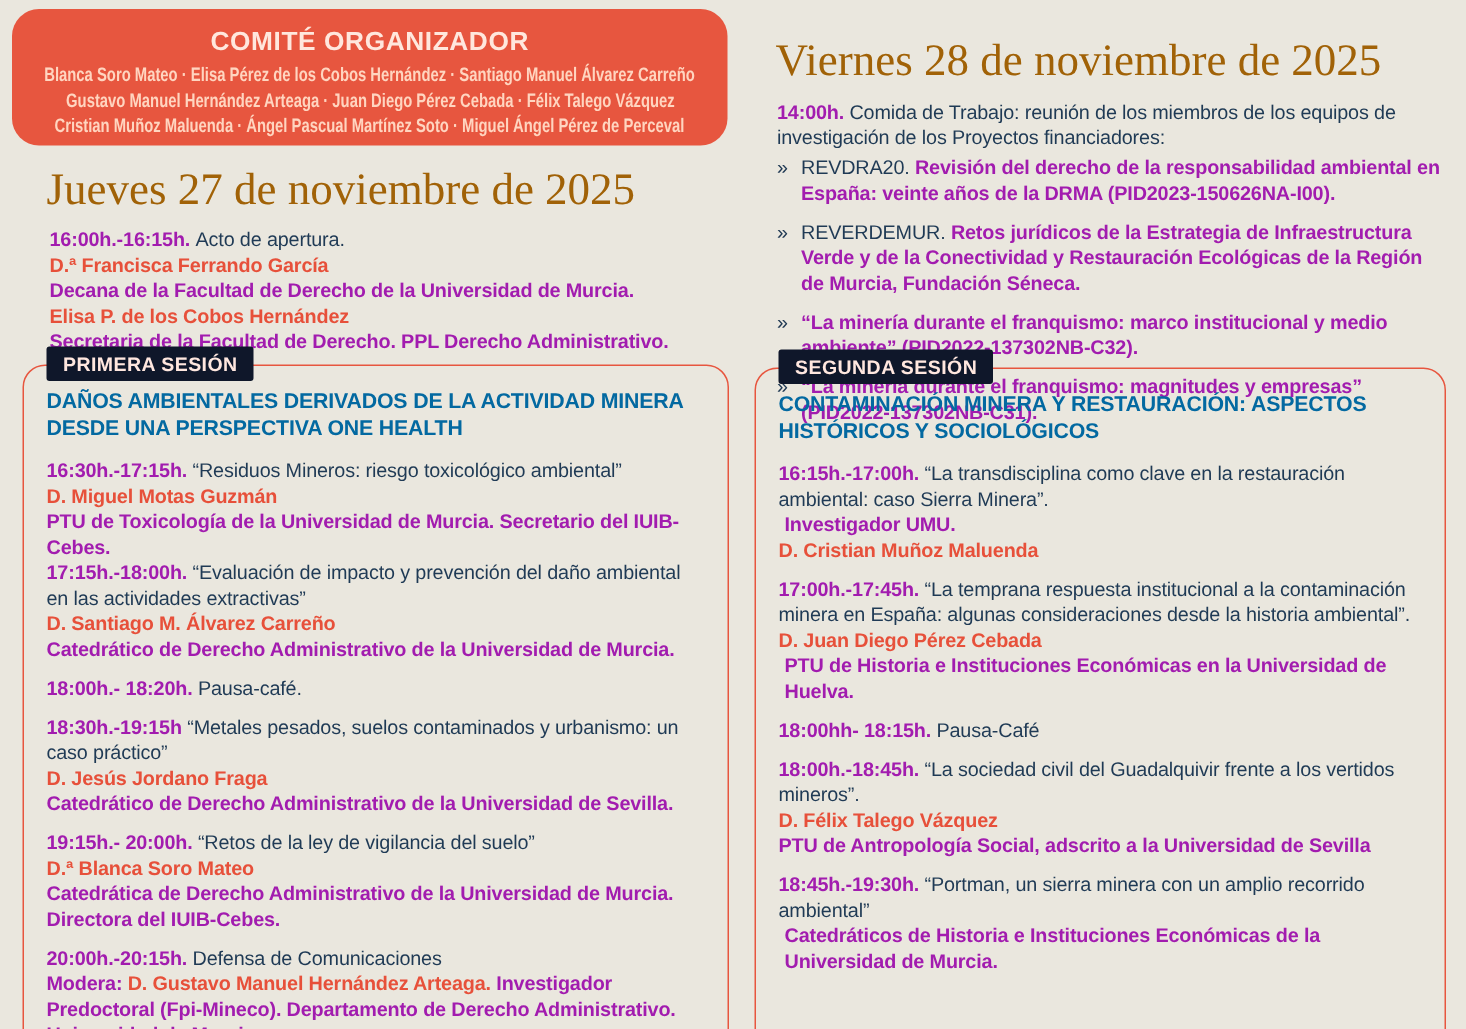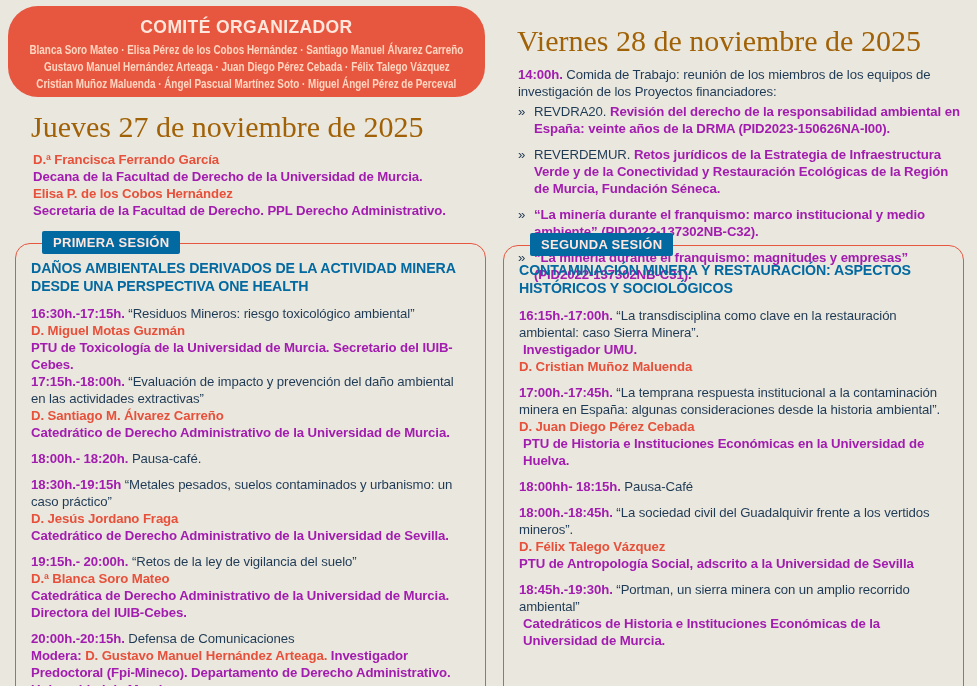--- a/index.html
+++ b/index.html
@@ -8,21 +8,21 @@
     background:#eae7de;
     font-family:"Liberation Sans","DejaVu Sans",sans-serif;
     color:#213a54;
     -webkit-font-smoothing:antialiased;
   }
   .abs{position:absolute;}
 
   
   .committee-box{
     left:8px;top:6px;width:477px;height:91px;
-    background:#e7563f;border-radius:30px;
+    background:#e7563f;border-radius:18px;
     display:flex;flex-direction:column;align-items:center;justify-content:flex-start;
     padding-top:11px;box-sizing:border-box;
   }
   .committee-title{
     color:#ffe7dd;font-weight:bold;font-size:17.5px;letter-spacing:.4px;
     margin-bottom:3px;white-space:nowrap;
   }
   .committee-line{
     color:#ffd5c0;font-weight:bold;font-size:13px;line-height:17px;
     white-space:nowrap;transform:scaleX(.76);transform-origin:center;
@@ -45,22 +45,22 @@
   .opening-block div{margin:0;}
 
   
   .session-box{
     border:1.5px solid #e7563f;border-radius:15px;
     box-sizing:border-box;
   }
   #box-thu{left:15px;top:243px;width:471px;height:500px;}
   #box-fri{left:503px;top:245px;width:461px;height:500px;}
   .session-badge{
-    position:absolute;top:-13px;left:26px;
-    background:#0369a1;color:#ffe7df;
+    position:absolute;top:-13px;left:15px;
+    background:#0f172a;color:#ffe7df;
     font-size:13px;font-weight:bold;letter-spacing:.3px;
     padding:4px 11px 4px;border-radius:2px;white-space:nowrap;
   }
   .session-content{padding:15px 15px 0 15px;}
   .sess-title{
     font-size:14.2px;font-weight:bold;color:#0369a1;
     line-height:18px;margin:0 0 10px 0;letter-spacing:-0.1px;
   }
   .sched-item{margin-top:9px;}
   .sched-item.no-gap{margin-top:0;}
@@ -81,20 +81,23 @@
 <div class="abs committee-box">
   <div class="committee-title">COMITÉ ORGANIZADOR</div>
   <div class="committee-line">Blanca Soro Mateo · Elisa Pérez de los Cobos Hernández · Santiago Manuel Álvarez Carreño</div>
   <div class="committee-line">Gustavo Manuel Hernández Arteaga · Juan Diego Pérez Cebada · Félix Talego Vázquez</div>
   <div class="committee-line">Cristian Muñoz Maluenda · Ángel Pascual Martínez Soto · Miguel Ángel Pérez de Perceval</div>
 </div>
 
 <div id="thu-heading" class="abs day-heading">Jueves 27 de noviembre de 2025</div>
 
 <div class="abs opening-block body-text">
+  <div class="sched-line">
+    <span class="c-plain">16:00h.-16:15h. </span><span class="c-bold">Acto de apertura.</span>
+  </div>
   <div class="sched-line"><span class="c-name">D.ª Francisca Ferrando García</span></div>
   <div class="sched-line"><span class="c-plain">Decana de la Facultad de Derecho de la Universidad de Murcia.</span></div>
   <div class="sched-line"><span class="c-name">Elisa P. de los Cobos Hernández</span></div>
   <div class="sched-line"><span class="c-plain">Secretaria de la Facultad de Derecho. PPL Derecho Administrativo.</span></div>
 </div>
 
 <div id="box-thu" class="abs session-box">
   <div class="session-badge">PRIMERA SESIÓN</div>
   <div class="session-content body-text">
     <div class="sess-title">DAÑOS AMBIENTALES DERIVADOS DE LA ACTIVIDAD MINERA DESDE UNA PERSPECTIVA ONE HEALTH</div>

